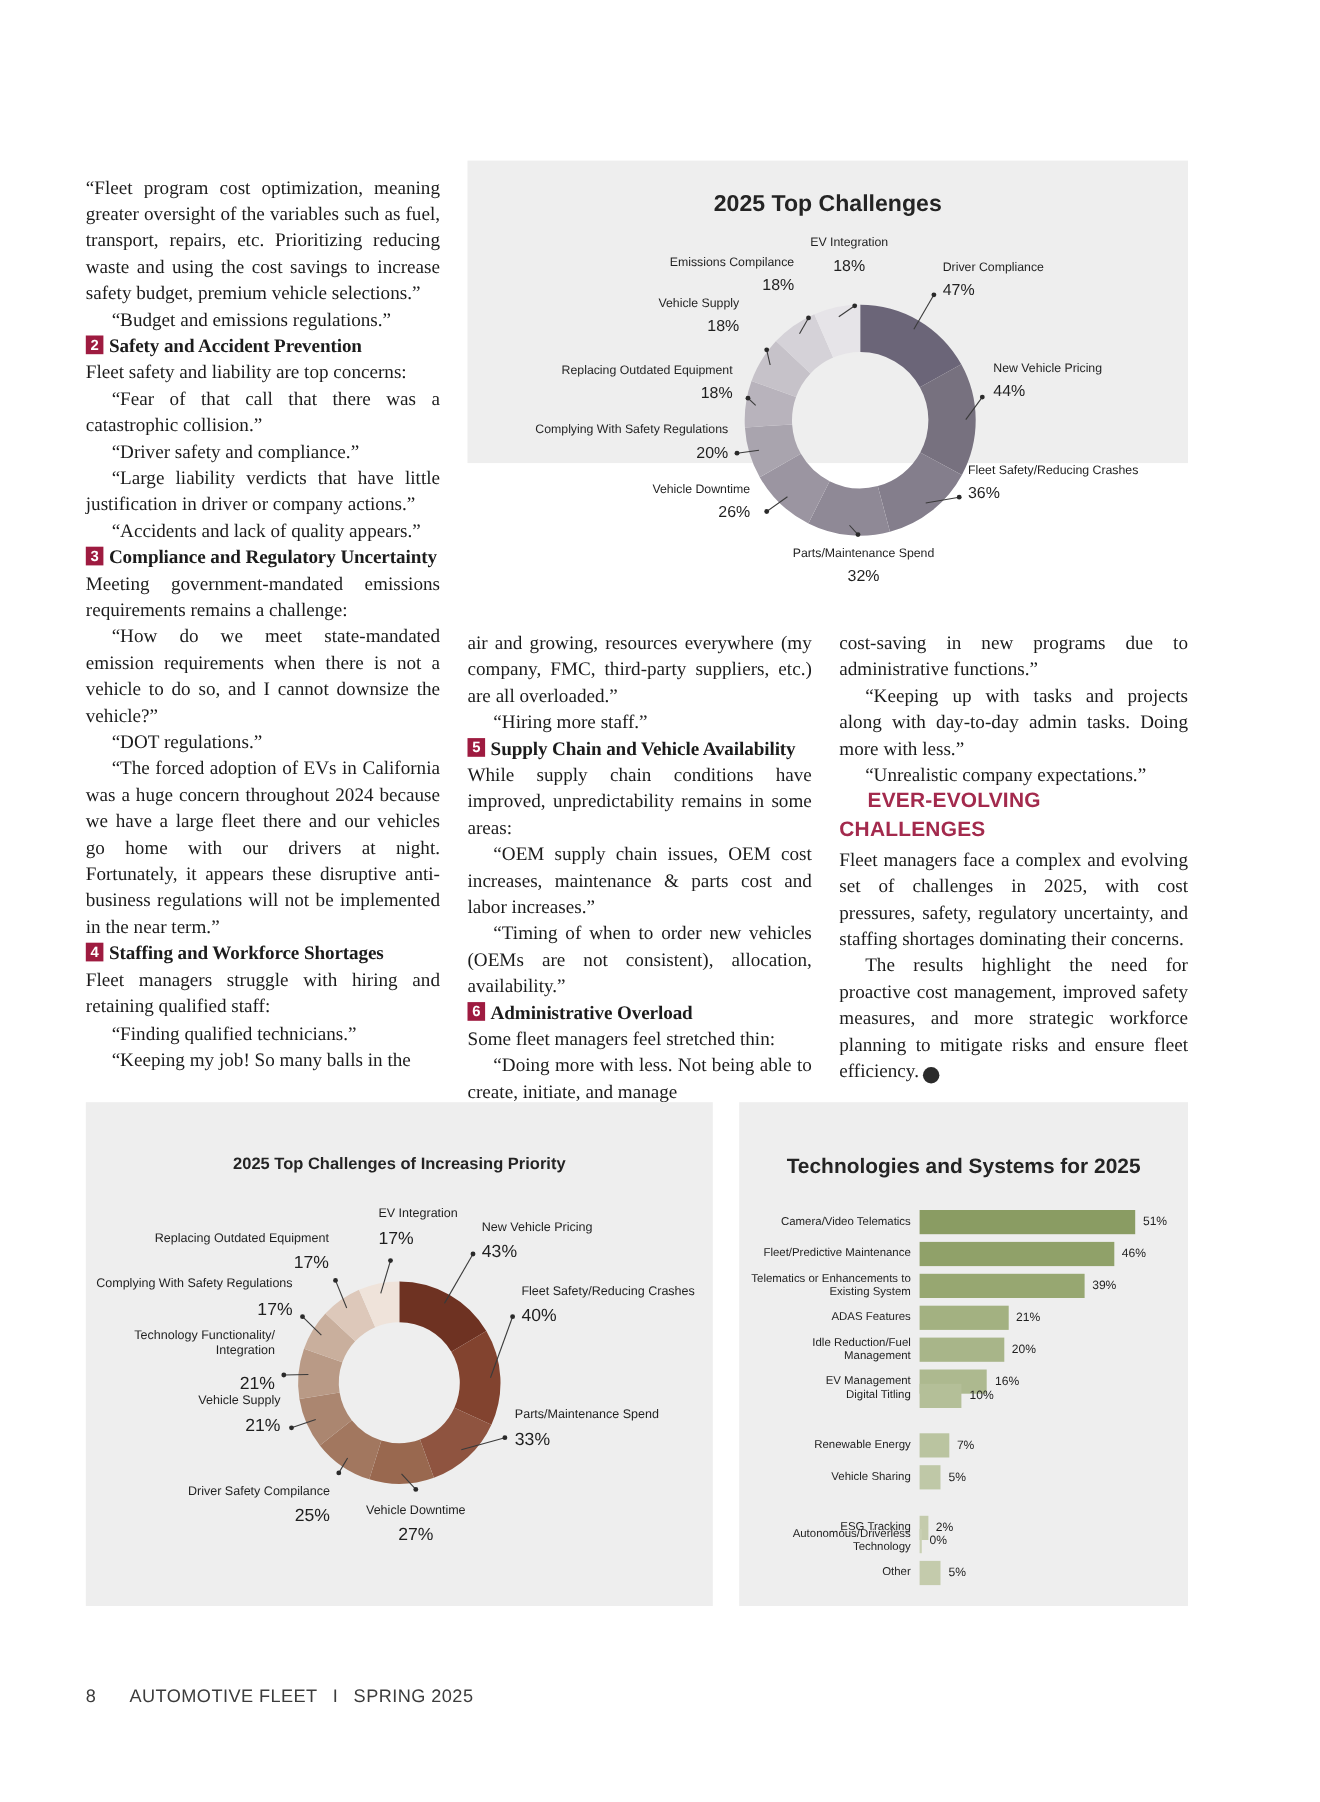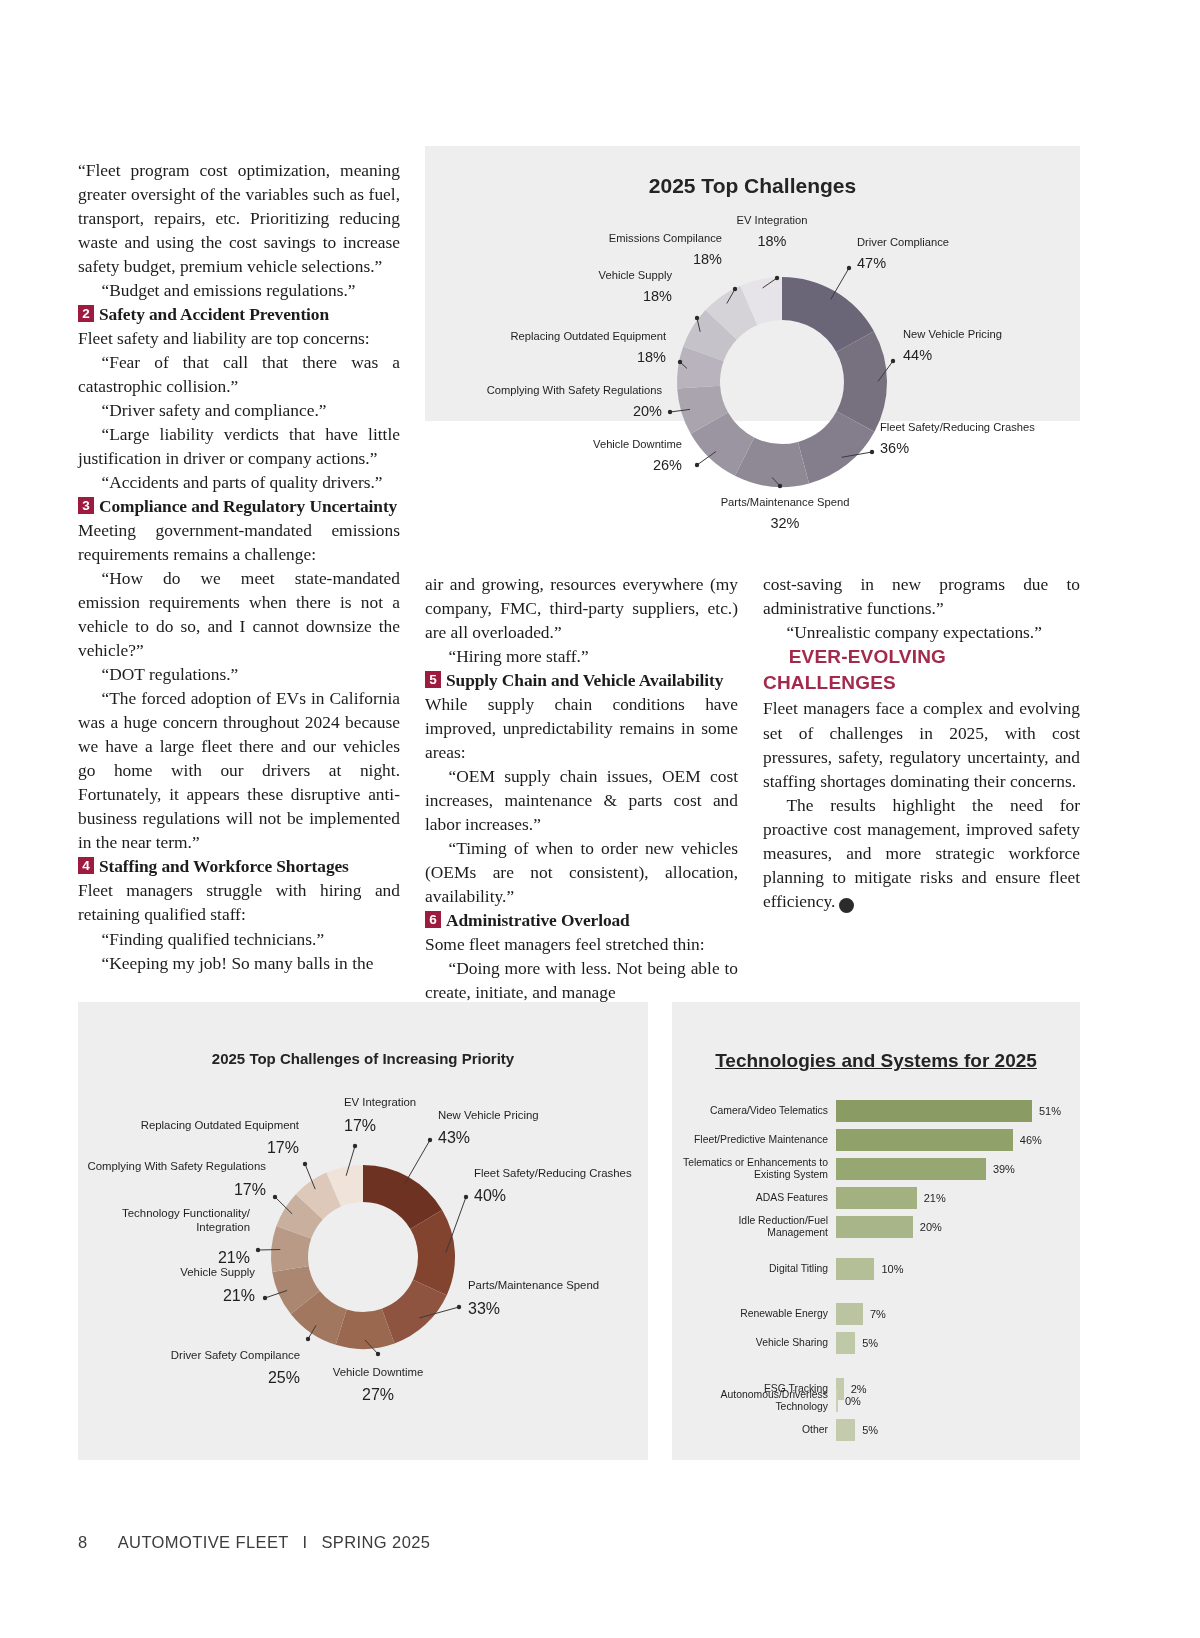--- a/index.html
+++ b/index.html
@@ -45,21 +45,21 @@
     display:inline-block;width:15px;height:15px;border-radius:50%;
     background:#2b2b2b;color:#fff;font-family:"Liberation Sans",sans-serif;
     font-size:8.5px;font-weight:bold;line-height:15px;text-align:center;
     vertical-align:-1px;margin-left:4px;letter-spacing:-0.5px;
   }
 
   
   .panel{position:absolute;background:#eeeeee;}
   #panel-top{left:425px;top:146px;width:655px;height:275px;}
   #panel-bl{left:78px;top:1002px;width:570px;height:458px;}
-  #panel-br{left:672px;top:1002px;width:408px;height:458px;text-decoration:underline;}
+  #panel-br{left:672px;top:1002px;width:408px;height:458px;}
 
   .chart-title{
     font-family:"Liberation Sans", sans-serif;font-weight:bold;
     text-align:center;color:#242424;
   }
   #panel-top .chart-title{font-size:21px;margin-top:28px;}
   #panel-bl .chart-title{font-size:15px;margin-top:48px;}
   #panel-br .chart-title{font-size:19px;margin-top:48px;}
 
   
@@ -157,21 +157,21 @@
   </div>
 
   <div class="col" id="col-left">
     <p class="noind">“Fleet program cost optimization, meaning greater oversight of the variables such as fuel, transport, repairs, etc. Prioritizing reducing waste and using the cost savings to increase safety budget, premium vehicle selections.”</p>
     <p>“Budget and emissions regulations.”</p>
     <div class="numhead"><span class="numbadge">2</span><b>Safety and Accident Prevention</b></div>
     <p class="noind">Fleet safety and liability are top concerns:</p>
     <p>“Fear of that call that there was a catastrophic collision.”</p>
     <p>“Driver safety and compliance.”</p>
     <p>“Large liability verdicts that have little justification in driver or company actions.”</p>
-    <p>“Accidents and parts of quality drivers.”</p>
+    <p>“Accidents and lack of quality appears.”</p>
     <div class="numhead"><span class="numbadge">3</span><b>Compliance and Regulatory Uncertainty</b></div>
     <p class="noind">Meeting government-mandated emissions requirements remains a challenge:</p>
     <p>“How do we meet state-mandated emission requirements when there is not a vehicle to do so, and I cannot downsize the vehicle?”</p>
     <p>“DOT regulations.”</p>
     <p>“The forced adoption of EVs in California was a huge concern throughout 2024 because we have a large fleet there and our vehicles go home with our drivers at night. Fortunately, it appears these disruptive anti-business regulations will not be implemented in the near term.”</p>
     <div class="numhead"><span class="numbadge">4</span><b>Staffing and Workforce Shortages</b></div>
     <p class="noind">Fleet managers struggle with hiring and retaining qualified staff:</p>
     <p>“Finding qualified technicians.”</p>
     <p>“Keeping my job! So many balls in the</p>
   </div>
@@ -183,20 +183,21 @@
     <p class="noind">While supply chain conditions have improved, unpredictability remains in some areas:</p>
     <p>“OEM supply chain issues, OEM cost increases, maintenance &amp; parts cost and labor increases.”</p>
     <p>“Timing of when to order new vehicles (OEMs are not consistent), allocation, availability.”</p>
     <div class="numhead"><span class="numbadge">6</span><b>Administrative Overload</b></div>
     <p class="noind">Some fleet managers feel stretched thin:</p>
     <p>“Doing more with less. Not being able to create, initiate, and manage</p>
   </div>
 
   <div class="col" id="col-right">
     <p class="noind">cost-saving in new programs due to administrative functions.”</p>
+    <p>“Keeping up with tasks and projects along with day-to-day admin tasks. Doing more with less.”</p>
     <p>“Unrealistic company expectations.”</p>
     <p class="subhead">EVER-EVOLVING CHALLENGES</p>
     <p class="noind">Fleet managers face a complex and evolving set of challenges in 2025, with cost pressures, safety, regulatory uncertainty, and staffing shortages dominating their concerns.</p>
     <p><span>The results highlight the need for proactive cost management, improved safety measures, and more strategic workforce planning to mitigate risks and ensure fleet efficiency.</span><span class="afmark">AF</span></p>
   </div>
 
   <div class="panel" id="panel-bl">
     <div class="chart-title">2025 Top Challenges of Increasing Priority</div>
     <svg id="svg-bl" width="570" height="380" viewBox="0 0 570 380" style="display:block">
         <path d="M 285 98 A 92 92 0 0 1 364.11488818282425 143.04433508276963 L 332.29694402234054 161.92867858209053 A 55 55 0 0 0 285 135 Z" fill="#6e3222"></path>
@@ -283,20 +284,27 @@
           </div>
           <div class="bar-val" style="left: 244.706px;">21%</div>
         </div>
         <div class="bar-row" style="top: 118px;">
           <div class="bar-cat">Idle Reduction/Fuel Management</div>
           <div class="bar-track" style="width: 196px;">
             <div class="bar-fill" style="width: 76.8627px; background: rgb(168, 181, 137);"></div>
           </div>
           <div class="bar-val" style="left: 240.863px;">20%</div>
         </div>
+        <div class="bar-row" style="top: 147px;">
+          <div class="bar-cat">EV Management</div>
+          <div class="bar-track" style="width: 196px;">
+            <div class="bar-fill" style="width: 61.4902px; background: rgb(173, 185, 143);"></div>
+          </div>
+          <div class="bar-val" style="left: 225.49px;">16%</div>
+        </div>
         <div class="bar-row" style="top: 160px;">
           <div class="bar-cat">Digital Titling</div>
           <div class="bar-track" style="width: 196px;">
             <div class="bar-fill" style="width: 38.4314px; background: rgb(180, 191, 152);"></div>
           </div>
           <div class="bar-val" style="left: 202.431px;">10%</div>
         </div>
         <div class="bar-row" style="top: 205px;">
           <div class="bar-cat">Renewable Energy</div>
           <div class="bar-track" style="width: 196px;">

